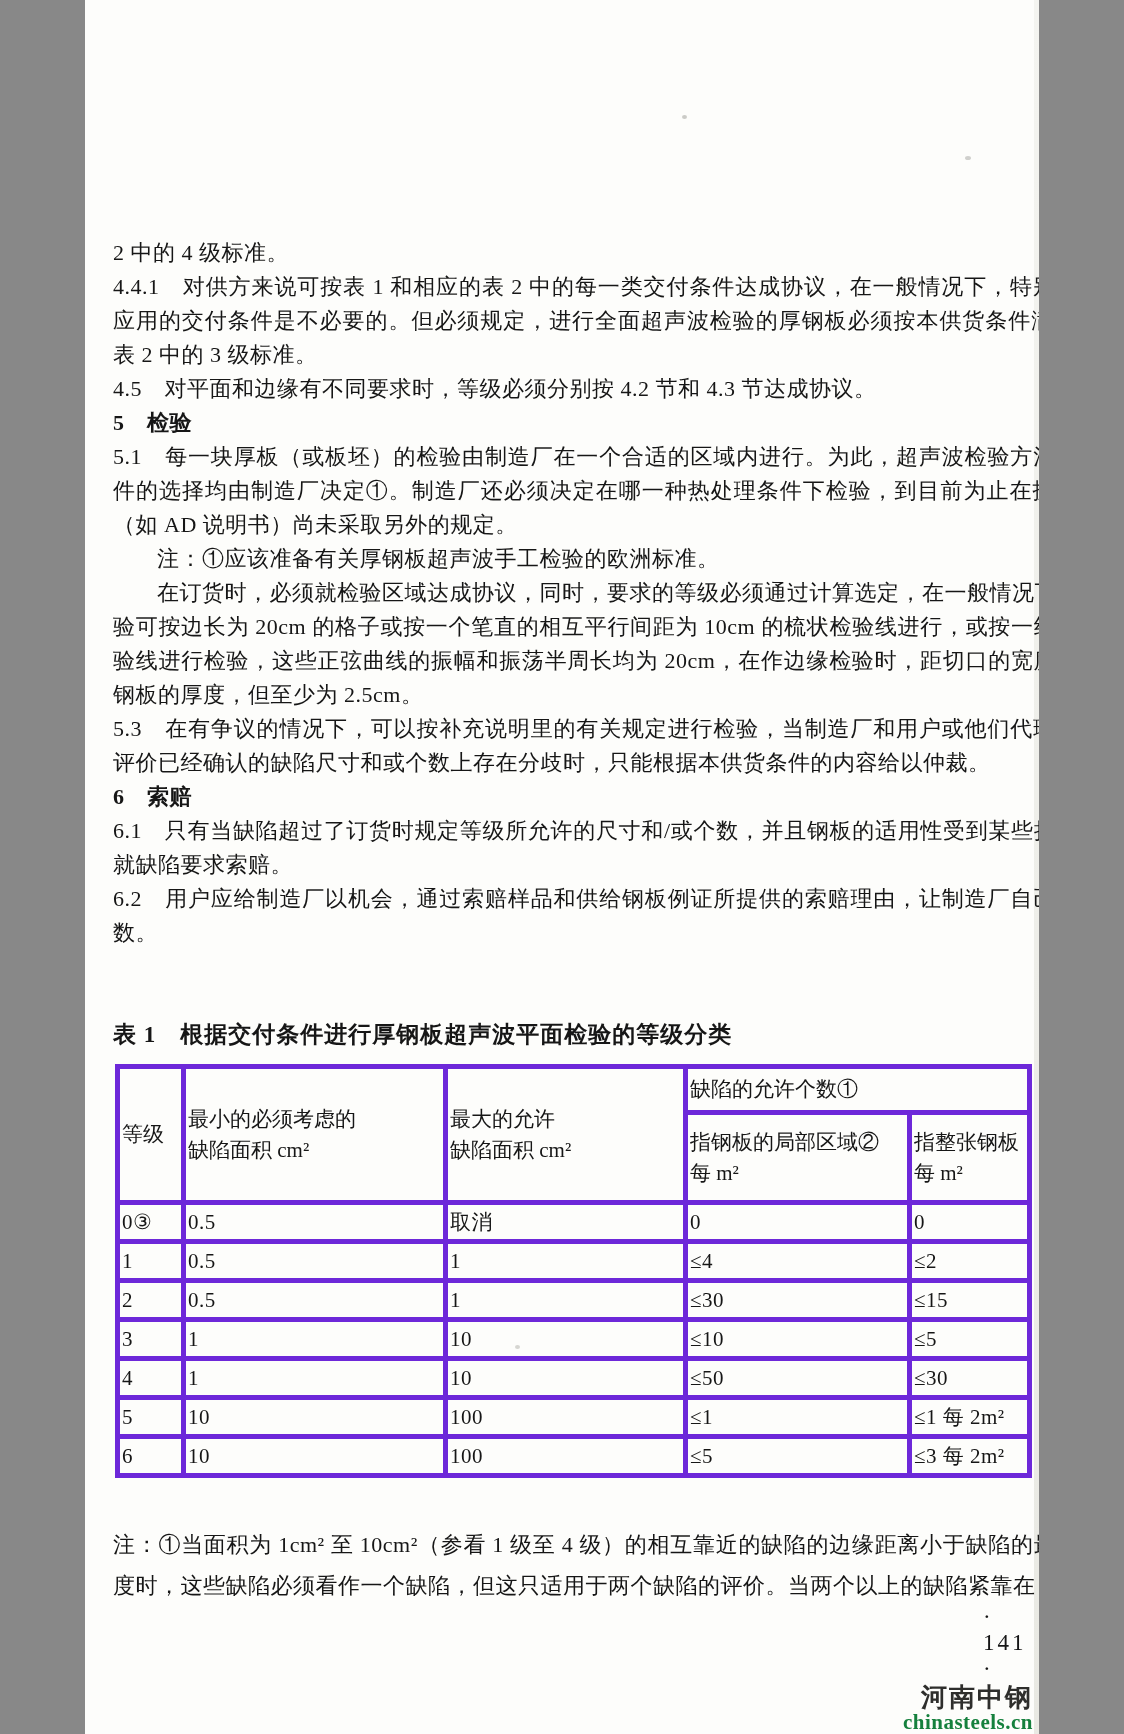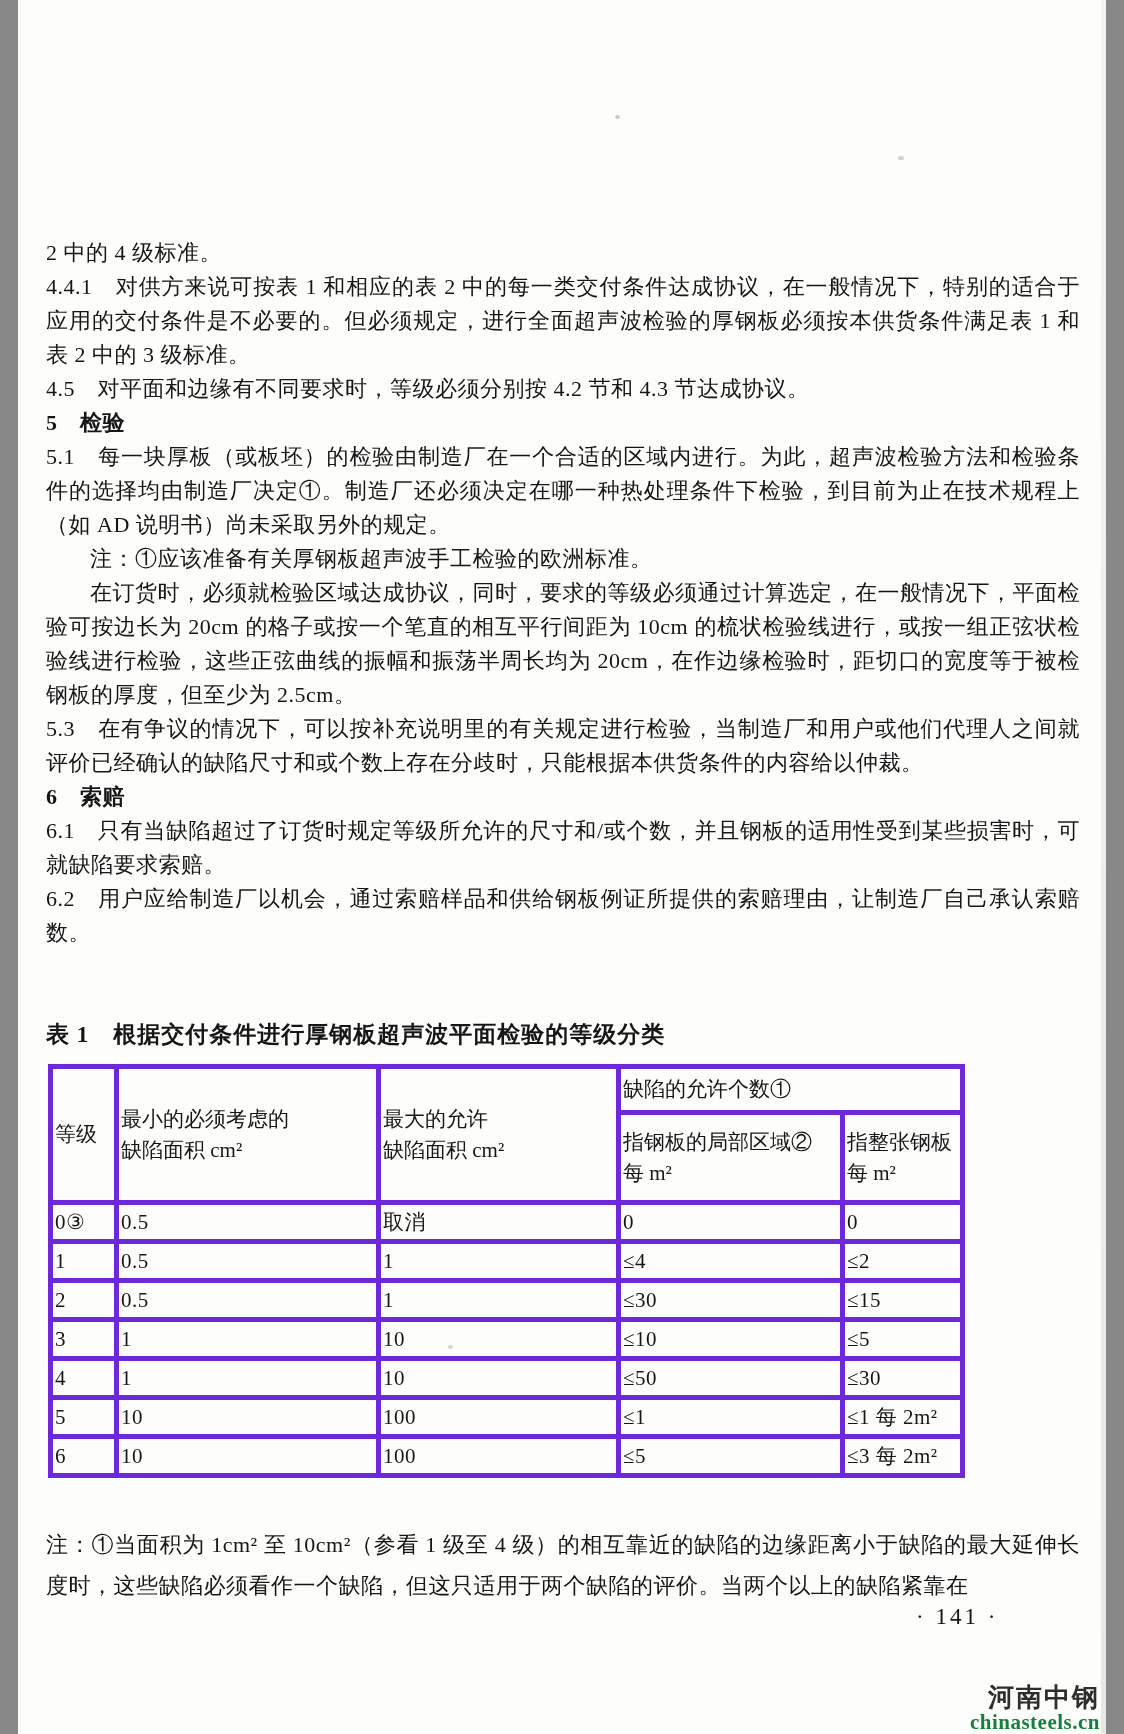--- a/index.html
+++ b/index.html
@@ -1,18 +1,18 @@
 <!DOCTYPE html>
 <html><head>
 <meta charset="utf-8">
 <style>
   html,body { margin:0; padding:0; background:#888; }
   .page {
     position:relative;
-    width:1088px; height:1734px;
+    width:954px; height:1734px;
     margin:0 auto;
     background:#fdfdfb;
     font-family:"Liberation Serif","DejaVu Serif",serif;
     color:#161616;
     overflow:hidden;
   }
   .scan-edge {
     position:absolute; right:0; top:0; width:5px; height:100%;
     background:linear-gradient(#f4f4f0,#e9e9e3);
   }

